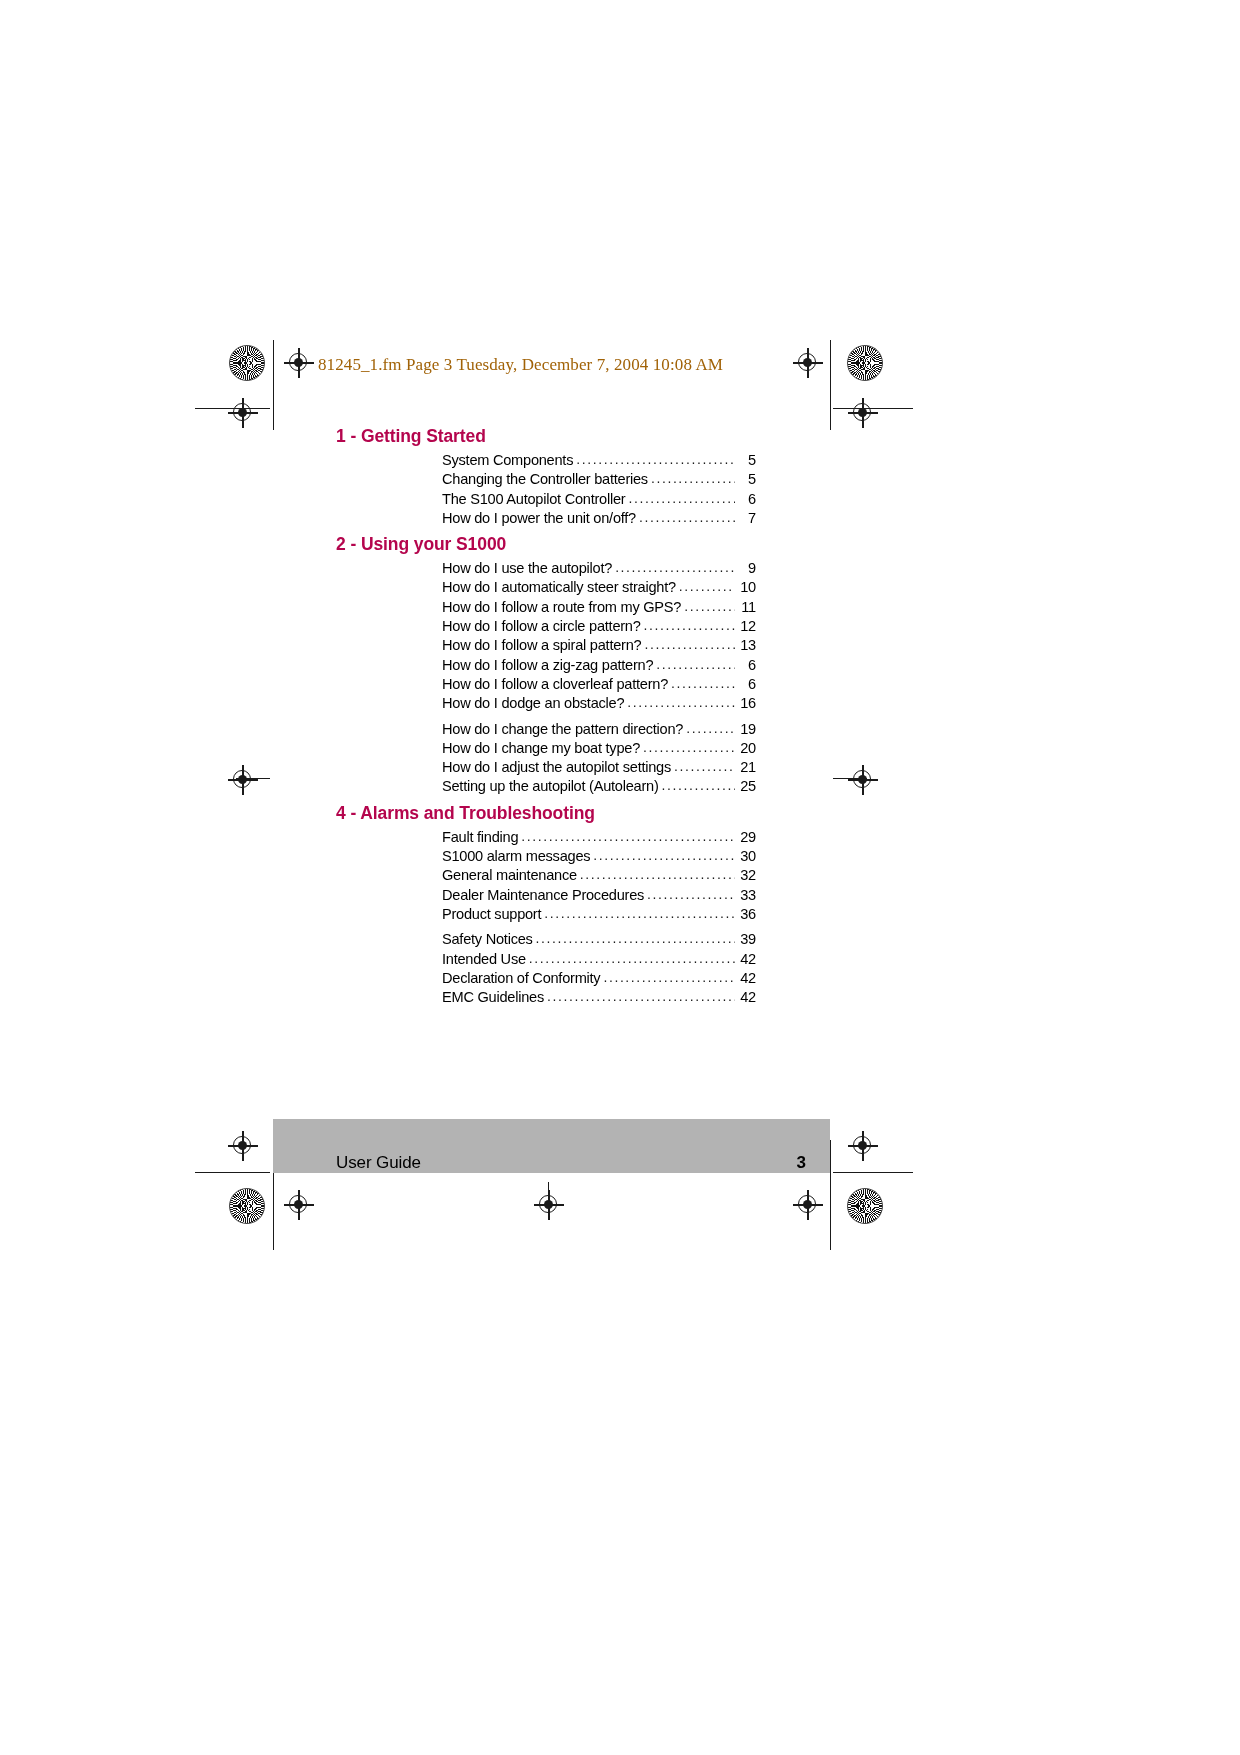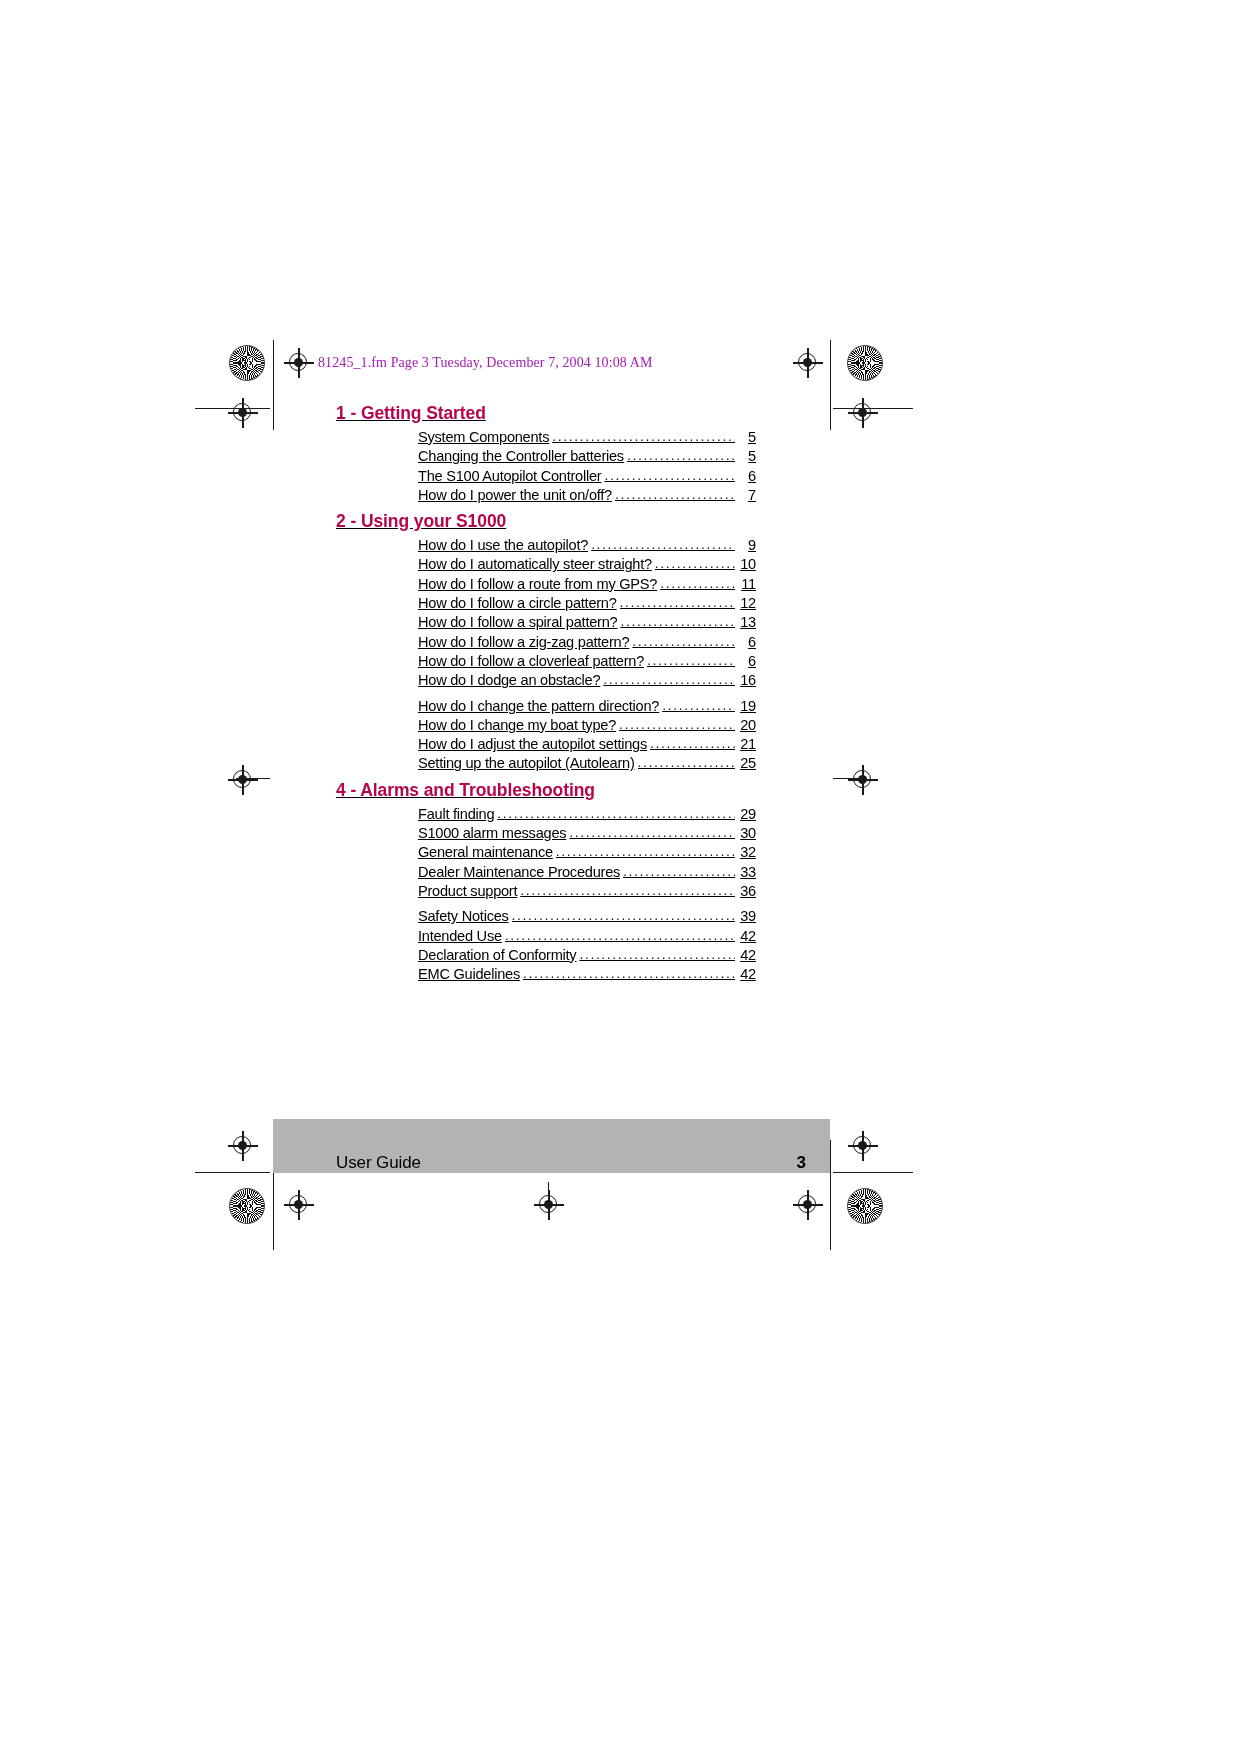--- a/index.html
+++ b/index.html
@@ -66,33 +66,32 @@
   }
   .crop-h { height: 1px; }
   .crop-v { width: 1px; }
 
   
   .slug {
     position: absolute;
     left: 318px;
     top: 355px;
     font-family: "Liberation Serif", serif;
-    font-size: 14px;
-    color: #a21caf;
+    font-size: 17px;
+    color: #a16207;
     white-space: nowrap;
     letter-spacing: 0.1px;
   }
 
   
   #toc {
     position: absolute;
     left: 336px;
-    top: 403px;
+    top: 426px;
     width: 420px;
-    text-decoration: underline;
   }
   .toc-section-title {
     color: #b4054d;
     font-weight: bold;
     font-size: 17.5px;
     letter-spacing: -0.1px;
     margin: 0 0 4px 0;
     white-space: nowrap;
   }
   .toc-section + .toc-section { margin-top: 6px; }
@@ -103,20 +102,21 @@
     display: flex;
     align-items: baseline;
     font-size: 14.6px;
     color: #000000;
     line-height: 19.3px;
     white-space: nowrap;
   }
   .toc-entry .label {
     flex: 0 0 auto;
     letter-spacing: -0.25px;
+    margin-left: 24px;
   }
   .toc-entry .leader {
     flex: 1 1 auto;
     overflow: hidden;
     margin: 0 2px 0 3px;
     position: relative;
     top: -1px;
     color: #1a1a1a;
     letter-spacing: 1.6px;
     font-size: 14px;

